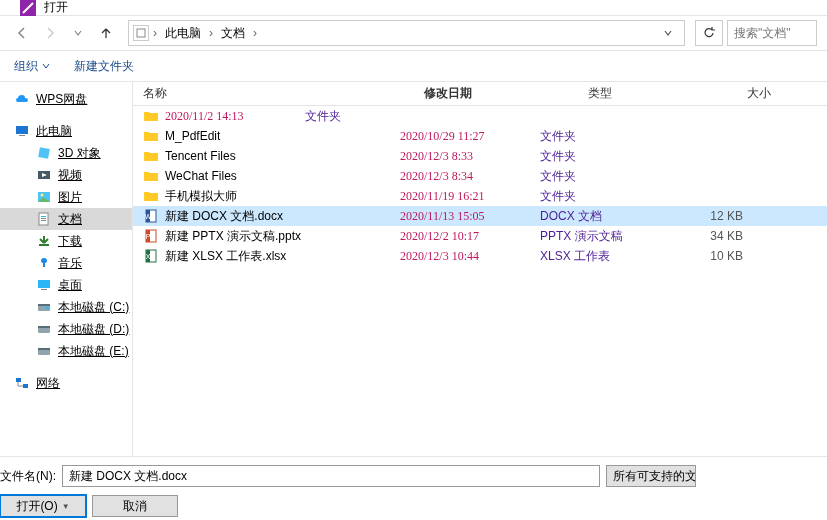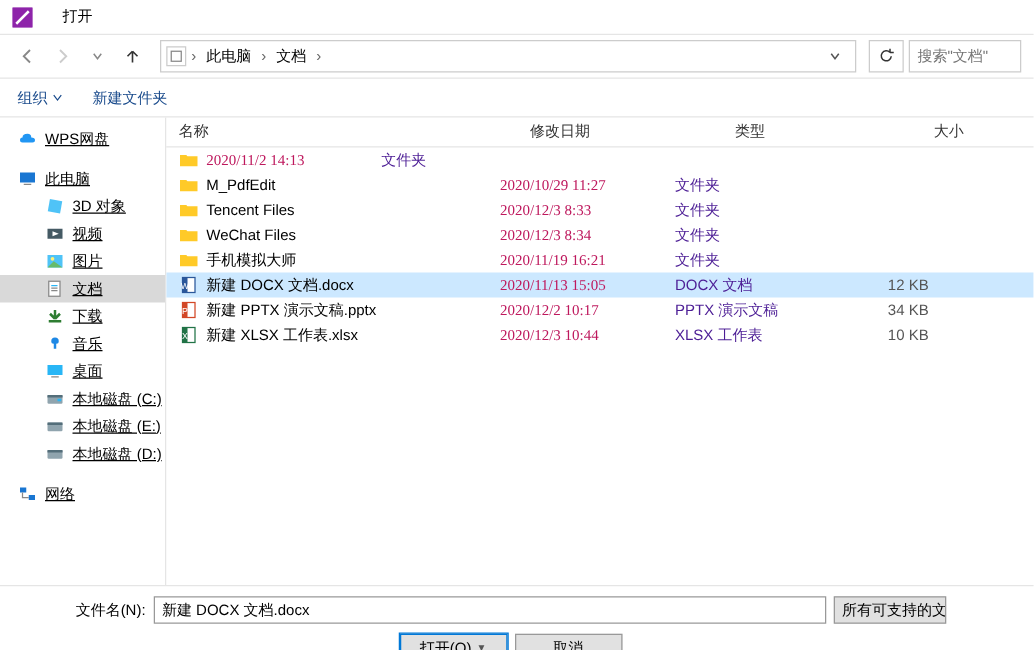--- a/index.html
+++ b/index.html
@@ -1,18 +1,18 @@
 <!DOCTYPE html>
 <html><head>
 <meta charset="utf-8">
 <style>
 * { margin: 0; padding: 0; box-sizing: border-box; font-family: "Microsoft YaHei", "Segoe UI", sans-serif; }
 body { background: #fff; width: 827px; height: 520px; overflow: hidden; font-size: 12px; color: #000; }
 
-.titlebar { height: 28px; display: flex; align-items: center; padding: 0 10px; gap: 24px; border-bottom: 1px solid #e5e5e5; }
+.titlebar { height: 16px; display: flex; align-items: center; padding: 0 20px; gap: 8px; border-bottom: 1px solid #e5e5e5; }
 .titlebar .appicon { width: 16px; height: 16px; background: #8e24aa; display: inline-flex; }
 .titlebar .appicon svg { width: 16px; height: 16px; }
 
 .navbar { height: 34px; display: flex; align-items: center; padding: 0 10px; gap: 4px; }
 .navbtn { width: 24px; height: 24px; display: inline-flex; align-items: center; justify-content: center; color: #888; border-radius: 2px; }
 .navbtn.enabled { color: #333; }
 .breadcrumb { flex: 1; height: 26px; border: 1px solid #ccc; display: flex; align-items: center; padding: 0 4px; gap: 2px; margin: 0 6px; }
 .breadcrumb .bicon { width: 16px; height: 16px; display: inline-flex; align-items: center; justify-content: center; border: 1px solid #ccc; background: #fff; }
 .breadcrumb .crumb { padding: 0 4px; }
 .breadcrumb .sep { color: #666; padding: 0 2px; }
@@ -29,34 +29,34 @@
 .tree-item { height: 22px; display: flex; align-items: center; padding-left: 14px; gap: 6px; }
 .tree-item.level1 { padding-left: 14px; }
 .tree-item.level2 { padding-left: 36px; }
 .tree-item.selected { background: #d9d9d9; }
 .tree-item .ticon { width: 16px; height: 16px; display: inline-flex; align-items: center; justify-content: center; }
 .tree-spacer { height: 10px; }
 
 .main { flex: 1; display: flex; flex-direction: column; }
 .col-headers { height: 24px; display: flex; align-items: center; border-bottom: 1px solid #e5e5e5; padding-left: 10px; color: #333; gap: 24px; }
 .col-name { width: 257px; }
-.col-date { width: 140px; }
+.col-date { width: 140px; font-weight: bold; }
 .col-type { width: 135px; }
 .col-size { width: 80px; }
 .filelist { flex: 1; overflow-y: auto; }
 .file-row { height: 20px; display: flex; align-items: center; padding-left: 10px; }
 .file-row.selected { background: #cce8ff; }
 .file-row .ficon { width: 16px; height: 16px; margin-right: 6px; display: inline-flex; align-items: center; justify-content: center; }
 .file-row .fname { width: 235px; white-space: nowrap; overflow: hidden; }
 .file-row .fdate { width: 140px; color: #be185d; font-family: Liberation Serif, serif; }
 .file-row .ftype { width: 135px; color: #4c1d95; }
 .file-row .fsize { width: 80px; color: #555; text-align: right; padding-right: 12px; }
 
 .footer { border-top: 1px solid #e5e5e5; padding: 8px 10px 8px 0; }
-.footer-row { display: flex; align-items: center; justify-content: center; gap: 6px; margin-bottom: 8px; }
+.footer-row { display: flex; align-items: center; justify-content: flex-start; gap: 6px; margin-bottom: 8px; }
 .footer-row:last-child { margin-bottom: 0; }
 .fname-label { }
 .fname-input { width: 538px; height: 22px; border: 1px solid #999; padding: 0 6px; font-size: 12px; }
 .filter-btn { width: 90px; height: 22px; border: 1px solid #999; background: #e1e1e1; display: flex; align-items: center; padding: 0 6px; white-space: nowrap; overflow: hidden; }
 .dlg-btn { width: 86px; height: 22px; border: 1px solid #0078d7; background: #e1e1e1; display: flex; align-items: center; justify-content: center; }
 .dlg-btn.primary { box-shadow: 0 0 0 1px #0078d7; }
 .dlg-btn.secondary { border-color: #999; }
 
 .combo-arrow { margin-left: auto; color: #555; font-size: 8px; }
 
@@ -235,30 +235,30 @@
           </span>
           <span>本地磁盘 (C:)</span>
         </div>
         <div class="tree-item level2">
           <span class="ticon">
             <svg width="16" height="16" viewBox="0 0 16 16">
               <rect x="2" y="5" width="12" height="7" rx="1" fill="#90a4ae"></rect>
               <rect x="2" y="5" width="12" height="2" fill="#546e7a"></rect>
             </svg>
           </span>
-          <span>本地磁盘 (E:)</span>
+          <span>本地磁盘 (D:)</span>
         </div>
         <div class="tree-item level2">
           <span class="ticon">
             <svg width="16" height="16" viewBox="0 0 16 16">
               <rect x="2" y="5" width="12" height="7" rx="1" fill="#90a4ae"></rect>
               <rect x="2" y="5" width="12" height="2" fill="#546e7a"></rect>
             </svg>
           </span>
-          <span>本地磁盘 (D:)</span>
+          <span>本地磁盘 (E:)</span>
         </div>
       </div>
     <div class="tree-spacer"></div>
     <div class="tree-item level1">
       <span class="ticon">
           <svg width="16" height="16" viewBox="0 0 16 16">
             <rect x="2" y="3" width="5" height="4" fill="#1976d2"></rect>
             <rect x="9" y="9" width="5" height="4" fill="#1976d2"></rect>
             <path d="M4 7 L4 11 L9 11" stroke="#888" fill="none"></path>
           </svg>

